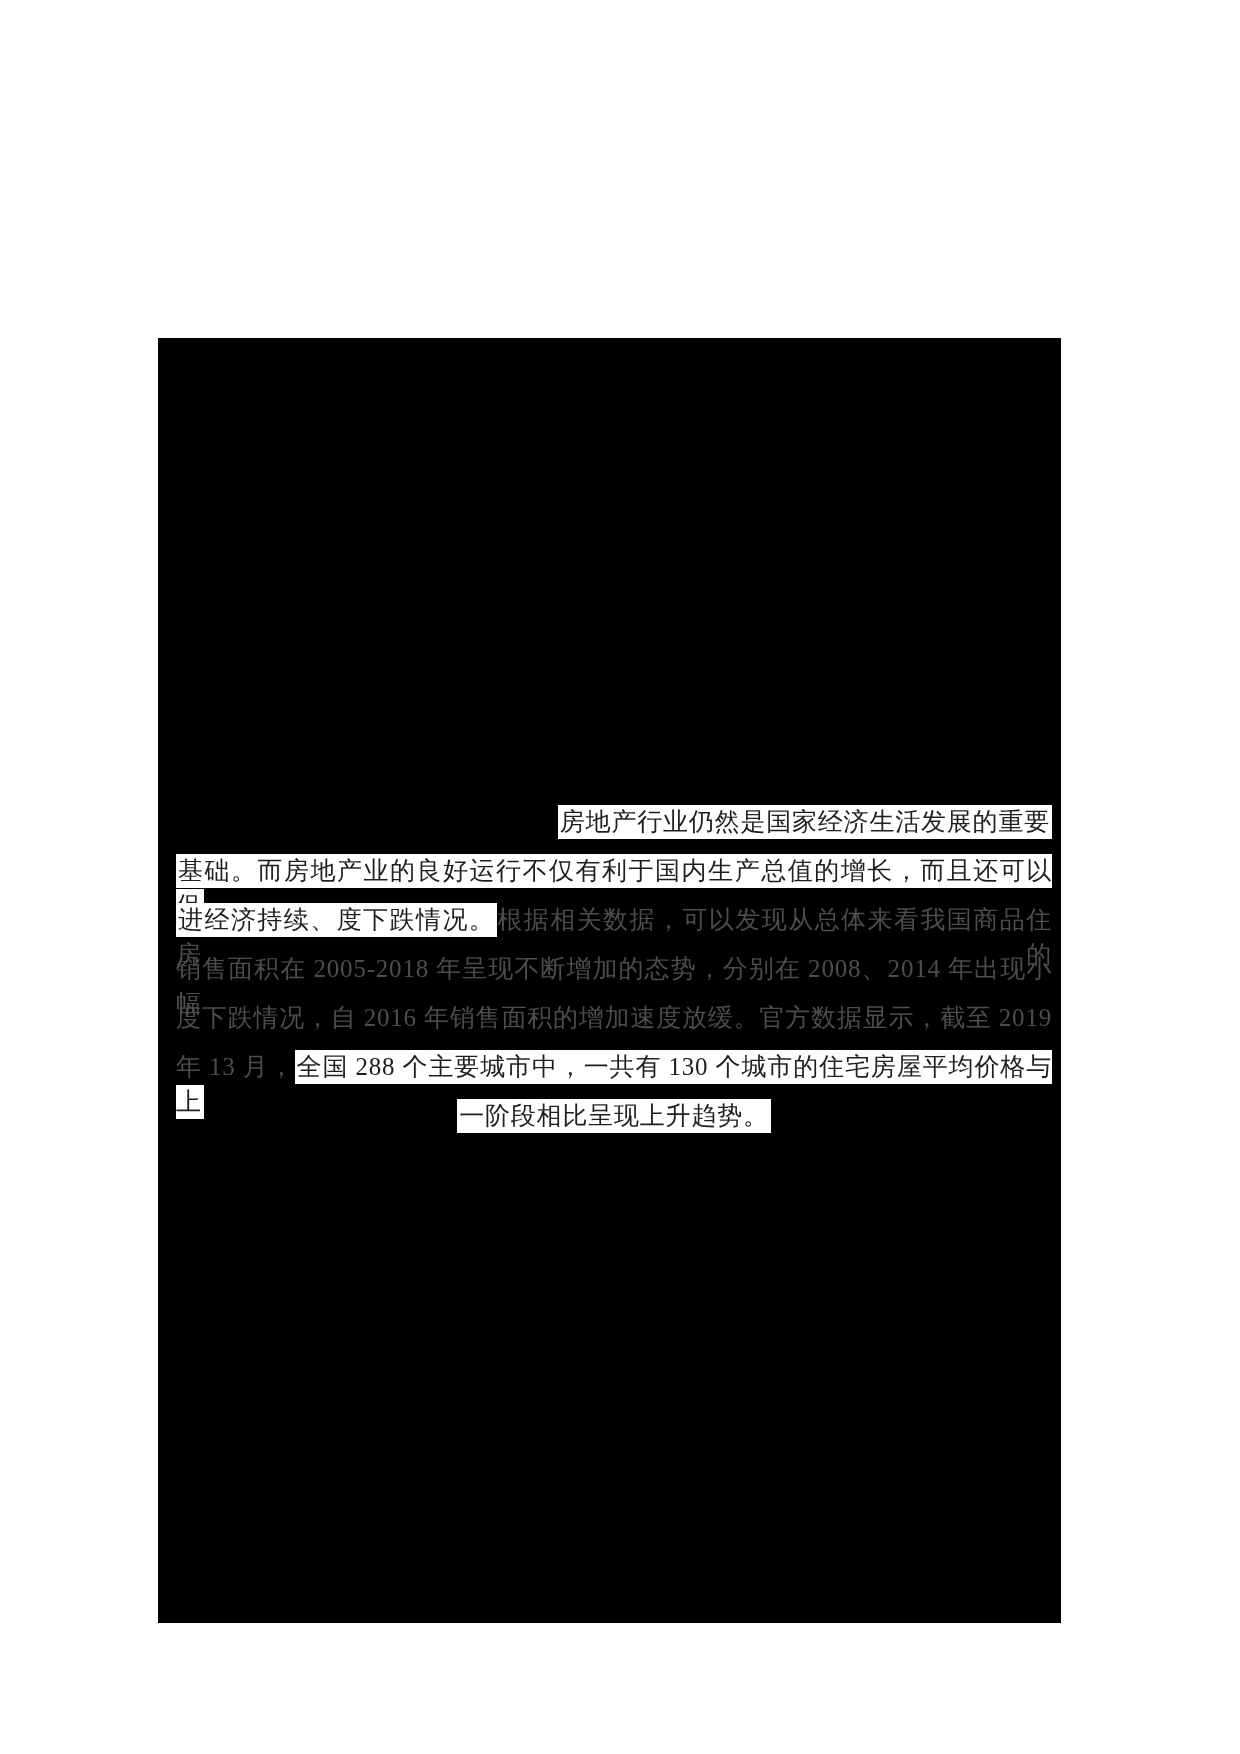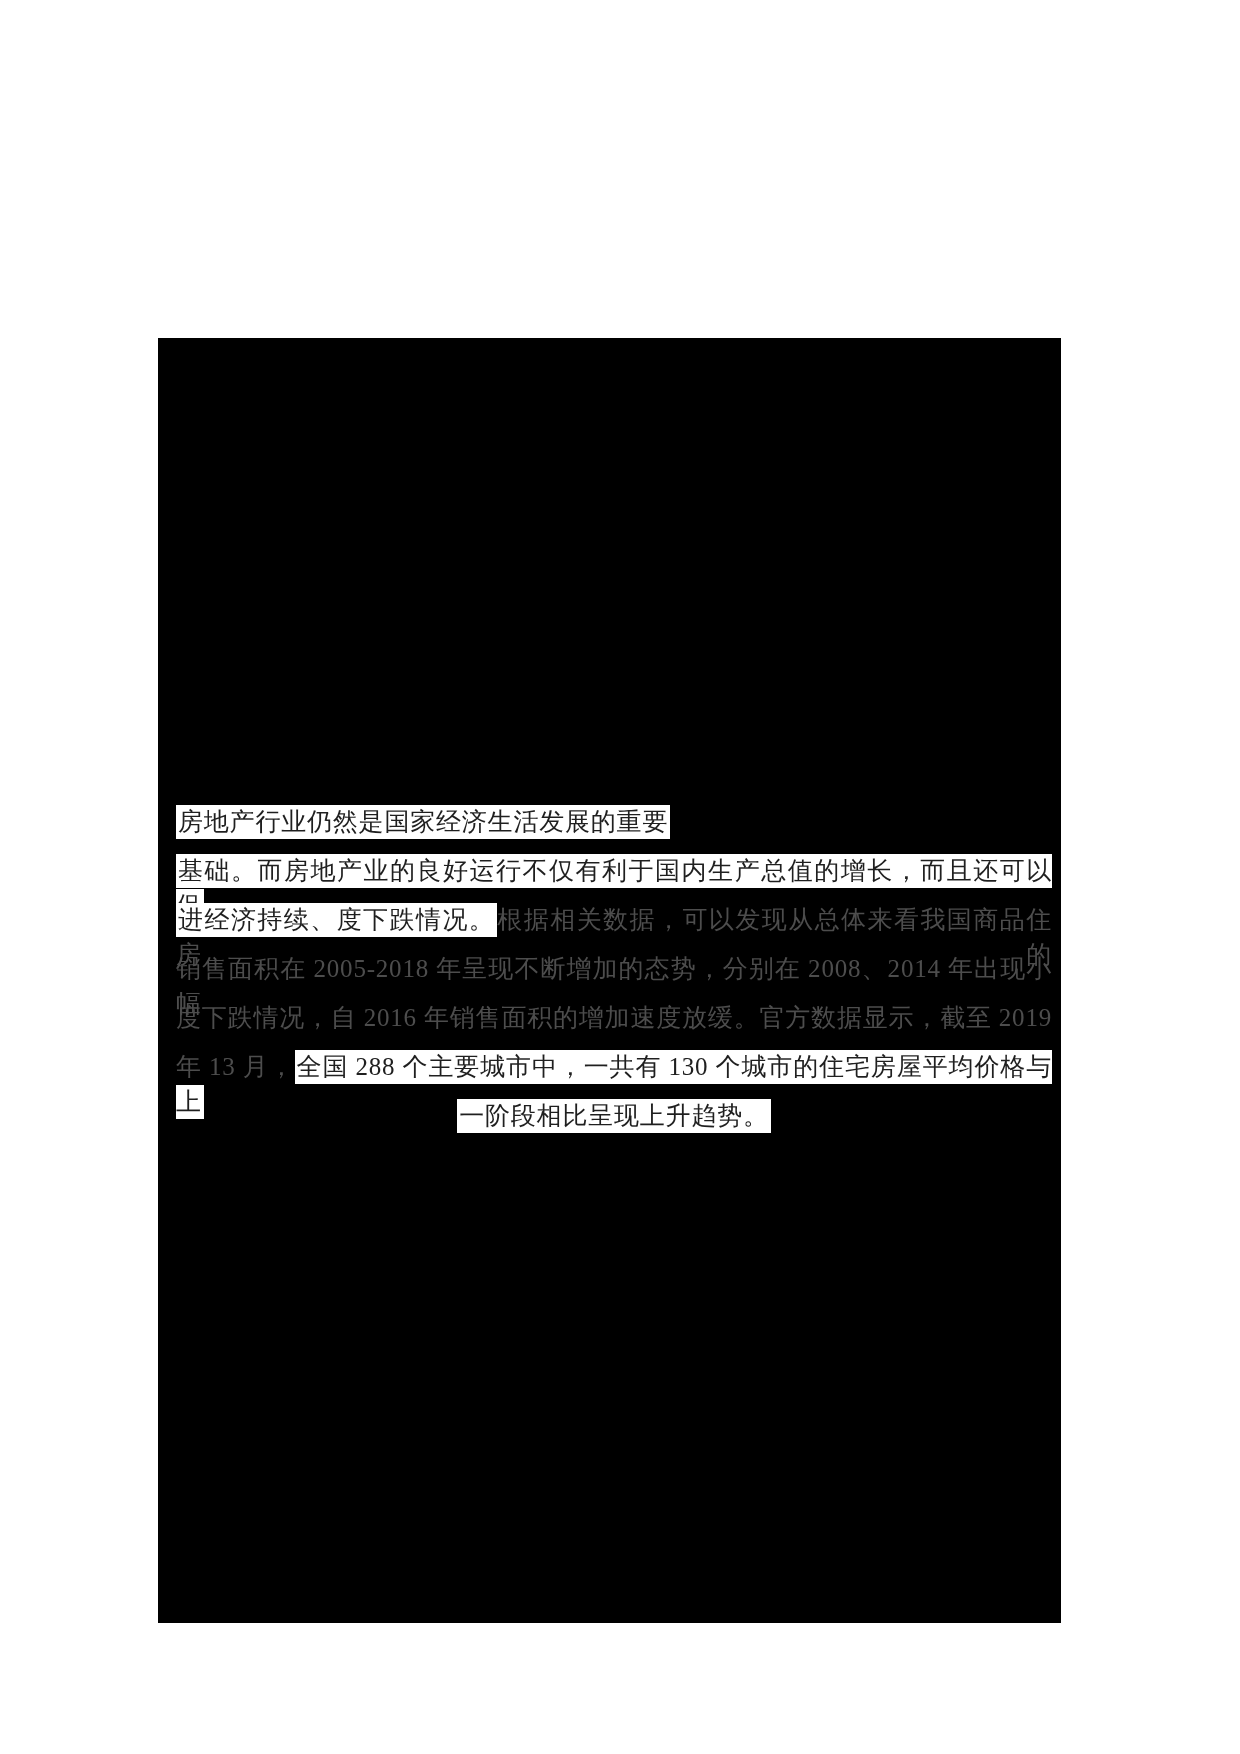--- a/index.html
+++ b/index.html
@@ -37,21 +37,21 @@
     line-height: 35px;
     font-size: 25px;
     letter-spacing: 0.8px;
     font-family: "Liberation Serif", "DejaVu Serif", serif;
     color: #4d4d4d;
   }
   .align-justify {
     text-align: justify;
     text-align-last: justify;
   }
-  .align-right { text-align: left; }
+  .align-right { text-align: right; }
   .align-left  { text-align: center; }
   .seg-highlight {
     background: #ffffff;
     color: #1f1f1f;
     padding: 3px 2px 4px 2px;
   }
   .seg-dim {
     color: #4d4d4d;
   }
 </style>

